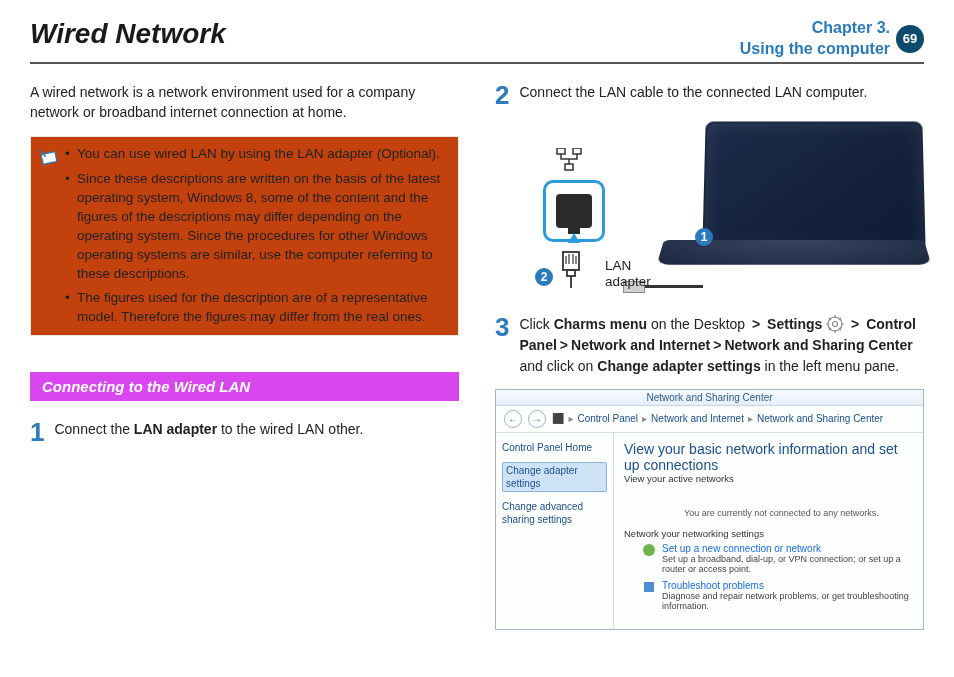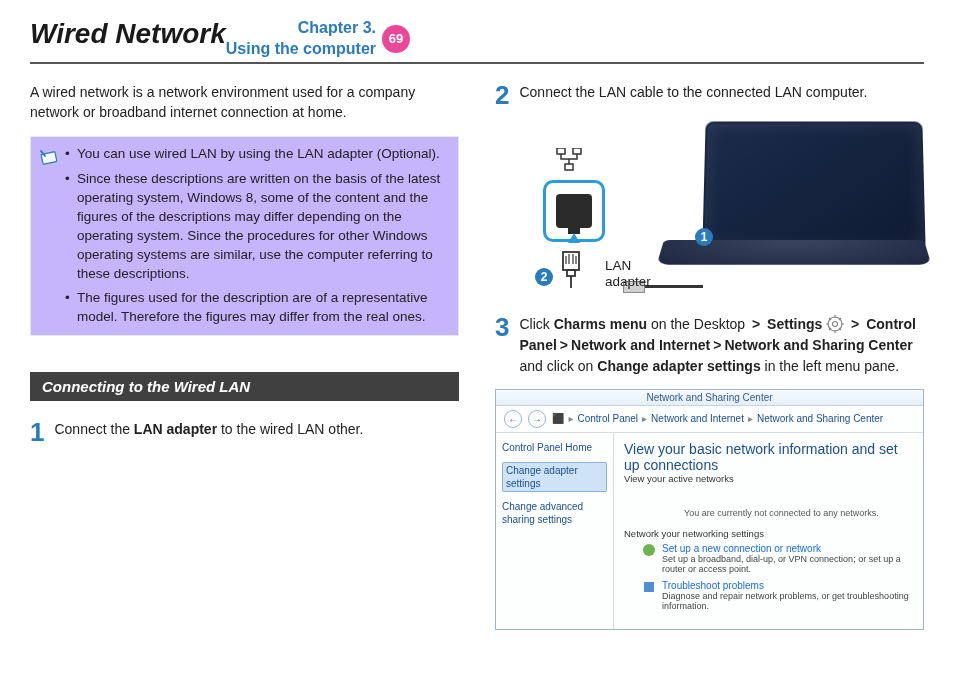--- a/index.html
+++ b/index.html
@@ -7,20 +7,21 @@
     font-family: "Segoe UI", "Myriad Pro", Arial, sans-serif;
     width: 954px;
     height: 677px;
     background: #fff;
     color: #222;
     padding: 18px 30px 30px 30px;
     position: relative;
   }
   .page-header {
     display: flex;
+    justify-content: space-between;
     align-items: flex-start;
     border-bottom: 2px solid #555;
     padding-bottom: 2px;
     margin-bottom: 18px;
   }
   .page-title {
     font-size: 28px;
     font-weight: 700;
     font-style: italic;
     color: #1a1a1a;
@@ -34,40 +35,40 @@
     text-align: right;
     font-size: 16px;
     font-weight: 600;
     color: #2a7bbd;
     line-height: 1.3;
   }
   .page-badge {
     width: 28px;
     height: 28px;
     border-radius: 50%;
-    background: #ec4899;
+    background: #0c4a6e;
     color: #fff;
     font-size: 13px;
     font-weight: 700;
     display: flex;
     align-items: center;
     justify-content: center;
   }
   .columns {
     display: flex;
     gap: 36px;
   }
   .col { flex: 1 1 0; min-width: 0; }
   .intro {
     font-size: 14px;
     line-height: 1.45;
     margin-bottom: 14px;
   }
   .note-box {
-    background: #c4b5fd;
+    background: #c2410c;
     border: 1px solid #e5e9ec;
     padding: 8px 10px 8px 8px;
     font-size: 13.5px;
     line-height: 1.4;
     display: flex;
     gap: 6px;
     margin-bottom: 36px;
   }
   .note-icon {
     flex: 0 0 20px;
@@ -81,21 +82,21 @@
     margin-bottom: 6px;
   }
   .note-list li:last-child { margin-bottom: 0; }
   .note-list li::before {
     content: "•";
     position: absolute;
     left: 0;
     top: 0;
   }
   .section-head {
-    background: #404040;
+    background: #d946ef;
     color: #fff;
     font-size: 15px;
     font-weight: 700;
     font-style: italic;
     padding: 6px 12px;
     margin-bottom: 18px;
   }
   .step {
     display: flex;
     gap: 10px;

